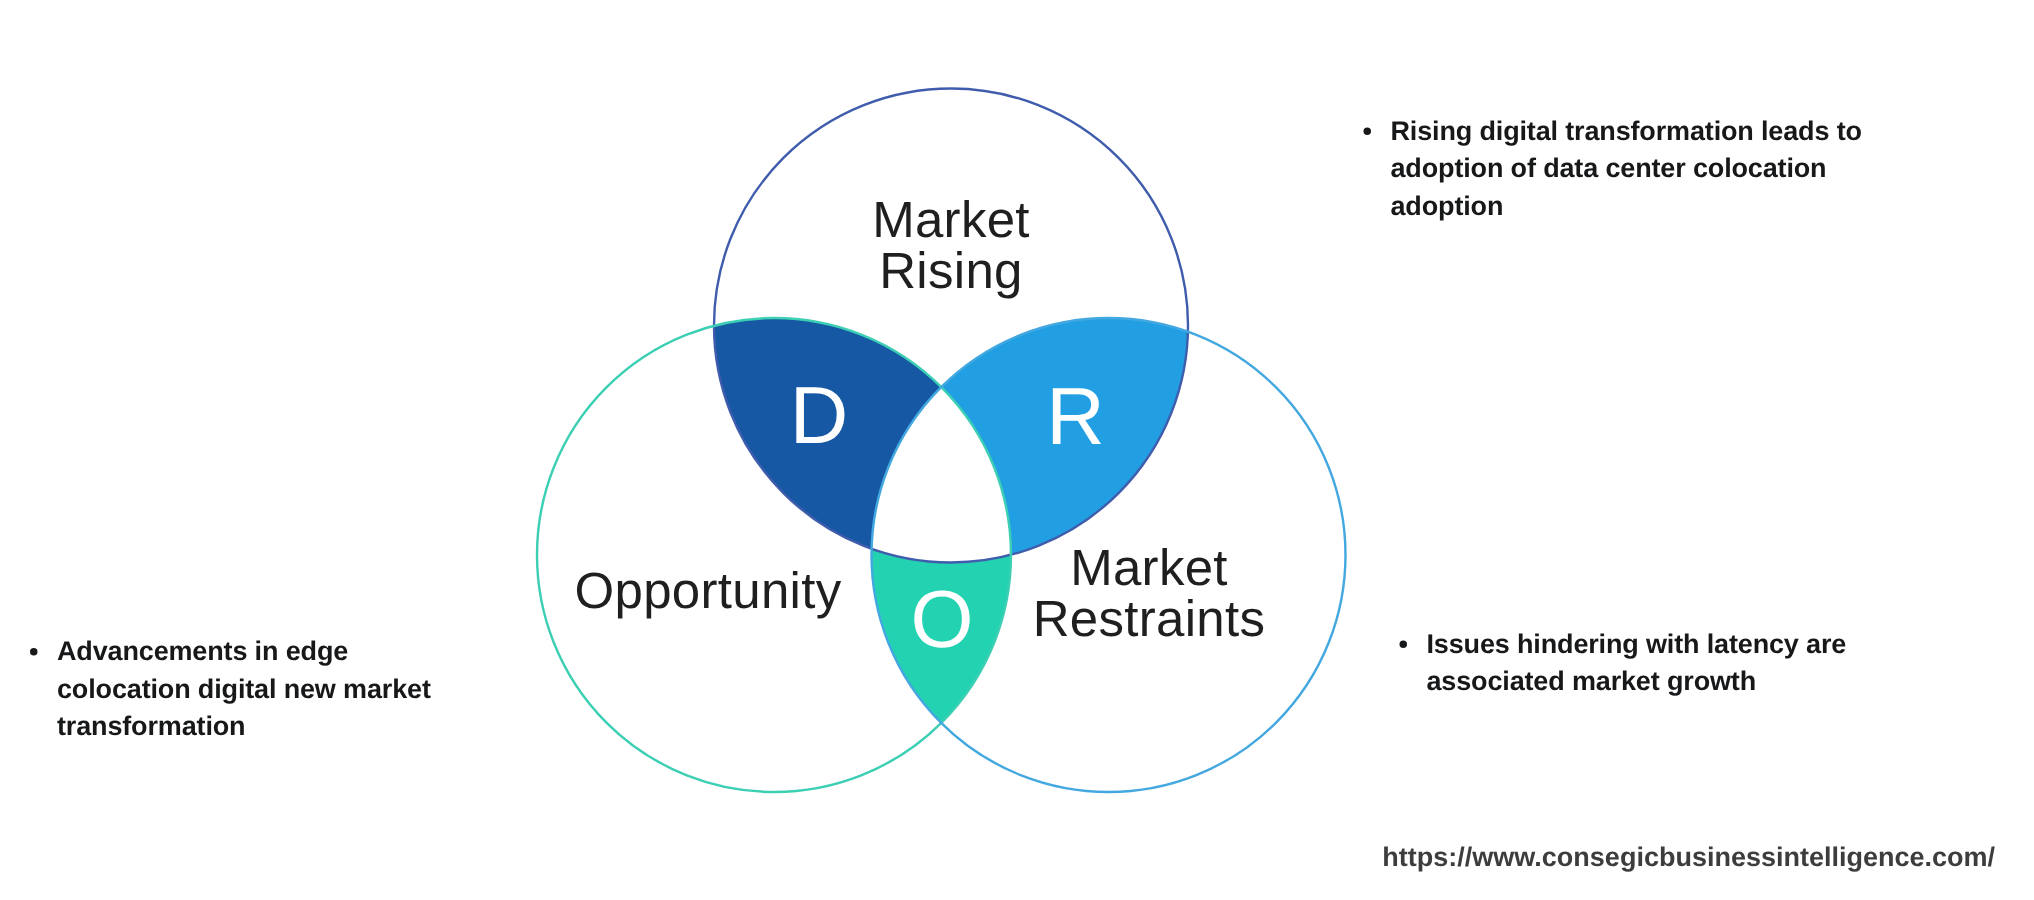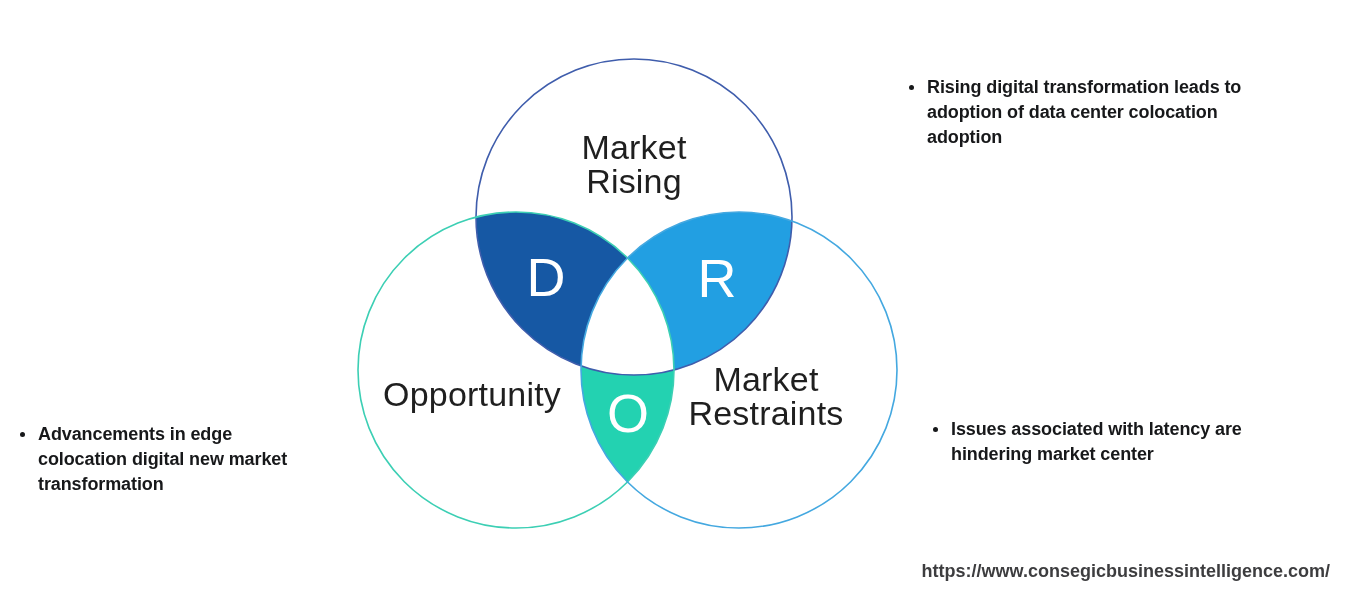--- a/index.html
+++ b/index.html
@@ -151,20 +151,20 @@
     <div class="bullet-text">
       <div class="bullet-line">Rising digital transformation leads to</div>
       <div class="bullet-line">adoption of data center colocation</div>
       <div class="bullet-line">adoption</div>
     </div>
   </div>
 
   <div class="bullet" style="left:933px; top:417px;">
     <span class="bullet-dot"></span>
     <div class="bullet-text">
-      <div class="bullet-line">Issues associated with latency are</div>
-      <div class="bullet-line">hindering market center</div>
+      <div class="bullet-line">Issues hindering with latency are</div>
+      <div class="bullet-line">associated market growth</div>
     </div>
   </div>
 
   <div class="footer-url">https://www.consegicbusinessintelligence.com/</div>
 
 </div>
 
 </body></html>

